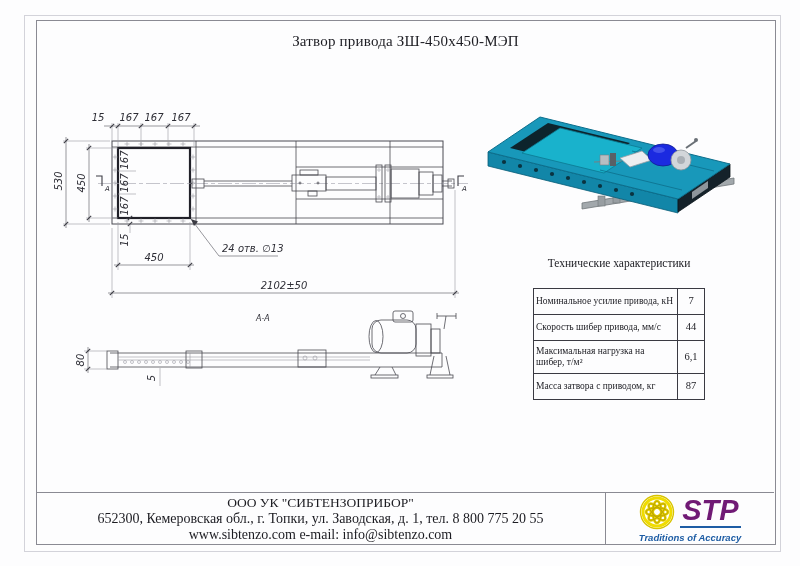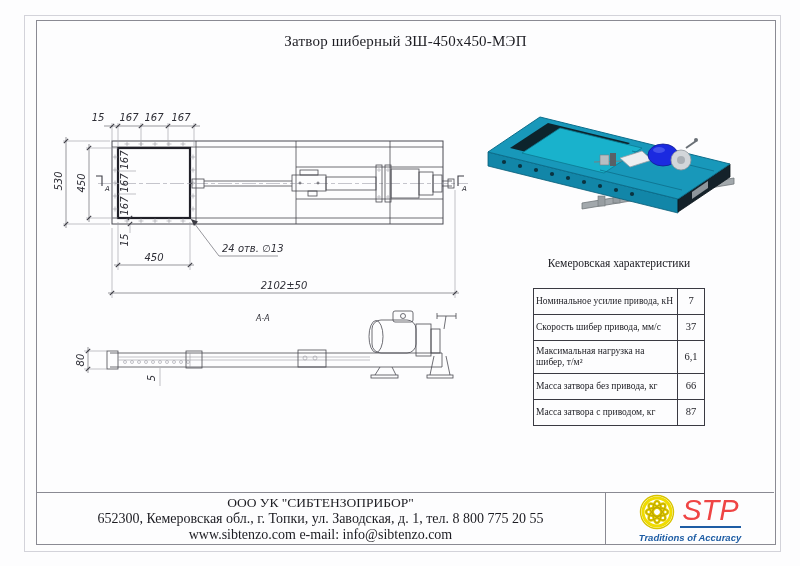--- a/index.html
+++ b/index.html
@@ -24,22 +24,22 @@
               border-top:1px solid #8a8a93;}
   .footer-left{position:absolute;left:0;top:0;width:569px;height:51px;text-align:center;
                padding-top:2px;box-sizing:border-box;}
   .footer-left .l1{font-size:13.5px;}
   .footer-left .l2,.footer-left .l3{font-size:14px;}
   .footer-div{position:absolute;left:569px;top:0;width:0;height:51px;border-left:1px solid #8a8a93;}
   .logo-cell{position:absolute;left:570px;top:0;width:168px;height:51px;display:flex;
              align-items:center;justify-content:center;}
   .logo-inner{display:flex;flex-direction:column;align-items:center;}
   .logo-row{display:flex;align-items:center;gap:5px;}
-  .stp-text{font-family:"Liberation Sans", sans-serif;font-weight:normal;font-style:italic;
-            font-size:29px;line-height:29px;color:#ef4444;border-bottom:2px solid #1d5ca4;
+  .stp-text{font-family:"Liberation Sans", sans-serif;font-weight:bold;font-style:italic;
+            font-size:29px;line-height:29px;color:#701a75;border-bottom:2px solid #1d5ca4;
             padding:0 2px 1px 2px;}
   .stp-tagline{font-family:"Liberation Sans", sans-serif;font-weight:bold;font-style:italic;
                font-size:9.5px;color:#1d5ca4;margin-top:2px;white-space:nowrap;}
   
   svg text{fill:#2e2e36;}
   .ln{stroke:#4a4a52;stroke-width:1;fill:none;}
   .ln2{stroke:#4a4a52;stroke-width:.8;fill:none;}
   .thick{stroke:#202028;stroke-width:2.2;fill:none;}
   .thin{stroke:#9a9aa2;stroke-width:.6;fill:none;}
   .dimln{stroke:#6a6a72;stroke-width:.7;fill:none;}
@@ -49,21 +49,21 @@
   .dimsm{font:italic 7px "DejaVu Sans", sans-serif;}
 </style>
 </head>
 <body>
 
 <div class="screen">
 
   <div class="outer-frame"></div>
   <div class="inner-frame"></div>
 
-  <div class="sheet-title">Затвор шиберный ЗШ-450х450-МЭП</div>
+  <div class="sheet-title">Затвор привода ЗШ-450х450-МЭП</div>
 
   <svg width="800" height="566" viewBox="0 0 800 566" style="position:absolute;left:0;top:0">
 
     <g>
       <rect class="ln" x="112" y="141" width="331" height="83"></rect>
       <path class="ln2" d="M112 147 H443 M112 218 H443"></path>
       <path class="ln2" d="M196 141 V224 M296 141 V224 M390 141 V224"></path>
       <path class="ln2" d="M296 167 H443 M296 199 H443"></path>
       <rect class="thick" x="118" y="148" width="72" height="70"></rect>
       <path class="thin" d="M118 171 H136 M118 194 H136"></path>
@@ -220,38 +220,34 @@
     <rect x="128" y="57" width="6" height="13" fill="#596066"></rect>
     <polygon points="138,62 160,55 170,64 148,71" fill="#eceef0" stroke="#9aa0a6" stroke-width="0.8"></polygon>
     <ellipse cx="181" cy="59" rx="15" ry="11" fill="#1b2ae0" stroke="#101a90" stroke-width="0.8"></ellipse>
     <ellipse cx="177" cy="54" rx="6" ry="3" fill="#4a58ec" opacity="0.85"></ellipse>
     <circle cx="199" cy="64" r="10" fill="#d2d6da" stroke="#8e969c" stroke-width="0.8"></circle>
     <circle cx="199" cy="64" r="4" fill="#aab0b6"></circle>
     <path d="M204 52 L214 45" stroke="#6a7076" stroke-width="2" fill="none"></path>
     <circle cx="214" cy="44" r="2" fill="#6a7076"></circle>
   </svg>
 
-  <div class="specs-heading">Кемеровская характеристики</div>
+  <div class="specs-heading">Технические характеристики</div>
   <table class="specs-table">
     <tbody>
       <tr class="h1">
         <td>Номинальное усилие привода, кН</td>
         <td class="val">7</td>
       </tr>
       <tr class="h1">
         <td>Скорость шибер привода, мм/с</td>
-        <td class="val">37</td>
+        <td class="val">44</td>
       </tr>
       <tr class="h2">
         <td>Максимальная нагрузка на шибер, т/м²</td>
         <td class="val">6,1</td>
-      </tr>
-      <tr class="h1">
-        <td>Масса затвора без привода, кг</td>
-        <td class="val">66</td>
       </tr>
       <tr class="h1">
         <td>Масса затвора с приводом, кг</td>
         <td class="val">87</td>
       </tr>
     </tbody>
   </table>
 
   <div class="footer-box">
     <div class="footer-left">

